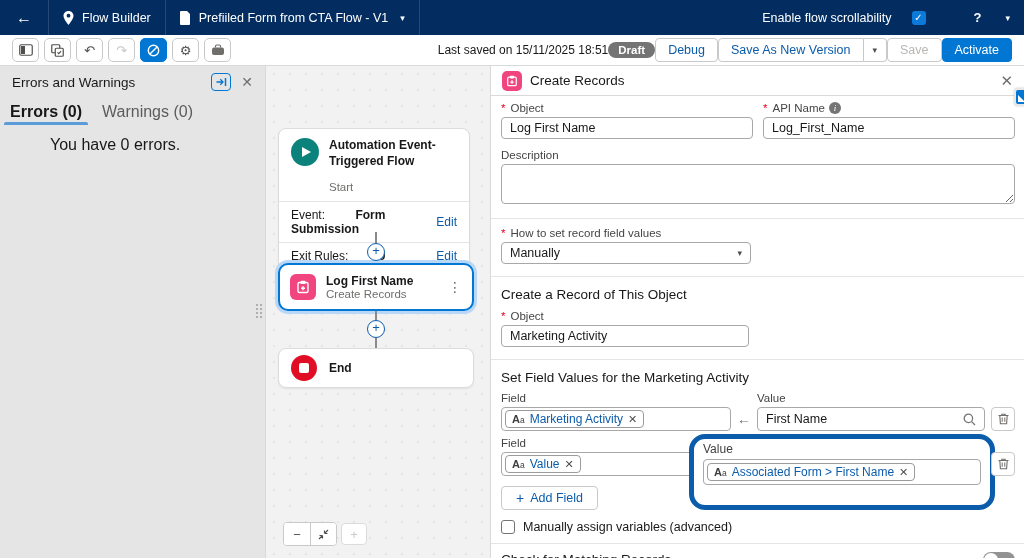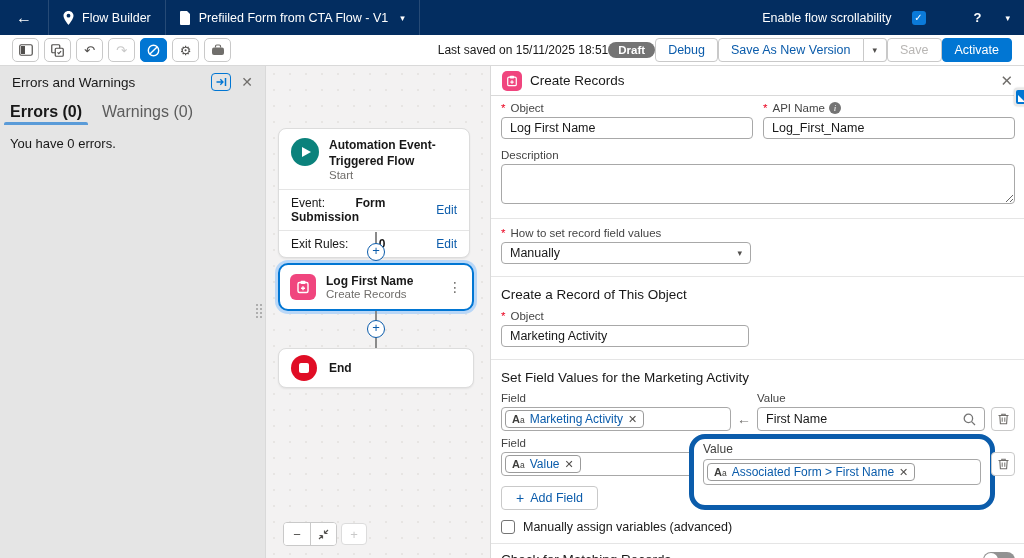--- a/index.html
+++ b/index.html
@@ -45,38 +45,38 @@
     border-bottom:1px solid #e5e5e5; }
   .ep-title { font-size:13.5px; color:#181818; flex:1; }
   .dock-btn { width:20px; height:18px; border:1.5px solid #0176d3; border-radius:4px;
     display:flex; align-items:center; justify-content:center; cursor:pointer; }
   .ep-close { margin-left:10px; color:#706e6b; font-size:14px; cursor:pointer; }
   .ep-tabs { height:27px; display:flex; border-bottom:1px solid #e5e5e5; font-size:16px; }
   .ep-tab { padding:0 10px; display:flex; align-items:center; color:#5c5c5c; cursor:pointer; position:relative; }
   .ep-tab.active { font-weight:bold; color:#181818; }
   .ep-tab.active::after { content:""; position:absolute; left:4px; right:4px; bottom:0;
     height:3px; background:#5a9bd8; border-radius:2px 2px 0 0; }
-  .ep-body { padding:10px; font-size:13px; color:#181818; }
+  .ep-body { padding:10px; font-size:16px; color:#181818;margin-left:40px; }
   .resize-handle { position:absolute; right:2px; top:238px; display:grid;
     grid-template-columns:repeat(2,3px); grid-auto-rows:3px; gap:1px; }
   .resize-handle i { width:2px; height:2px; background:#9b9b9b; border-radius:50%; }
 
   
   .canvas { position:absolute; top:66px; left:266px; width:224px; bottom:0; background:#f3f2f2;
     background-image:radial-gradient(#e7e5e3 1px, transparent 1.2px); background-size:16px 16px; overflow:hidden; }
   .flow-card { position:absolute; background:#fff; border:1px solid #dcdcdc; border-radius:8px;
     box-shadow:0 1px 2px rgba(0,0,0,.07); font-size:12px; }
   .start-card { left:12px; top:62px; width:192px; }
   .sc-head { display:flex; gap:10px; padding:9px 12px 8px; align-items:flex-start; }
   .start-icon { width:28px; height:28px; border-radius:50%; background:#0b827c; flex:none;
     display:flex; align-items:center; justify-content:center; }
   .play-tri { width:0; height:0; border-left:9px solid #fff; border-top:5.5px solid transparent;
     border-bottom:5.5px solid transparent; margin-left:3px; }
   .sc-title { font-weight:bold; color:#181818; font-size:12px; line-height:1.3; }
-  .sc-sub { color:#706e6b; font-size:11.5px; margin-top:0; }
+  .sc-sub { color:#706e6b; font-size:11.5px; margin-top:12px; }
   .sc-row { border-top:1px solid #e5e5e5; padding:6px 12px; display:flex;
     justify-content:space-between; align-items:center; }
   .sc-row .lbl { color:#181818; }
   .sc-row .lbl b { font-weight:bold;margin-left:27px; }
   .edit-link { color:#0b5cab; font-size:12px; cursor:pointer; }
   .connector { position:absolute; left:109px; width:2px; background:#8a8a8a; }
   .plus-circle { position:absolute; left:101px; width:18px; height:18px; border-radius:50%;
     background:#fff; border:1.5px solid #0b5cab; color:#0b5cab; font-size:13px; line-height:14px;
     text-align:center; cursor:pointer; z-index:2; }
   .record-node { left:12px; top:197px; width:196px; height:48px; border:2px solid #0176d3;

